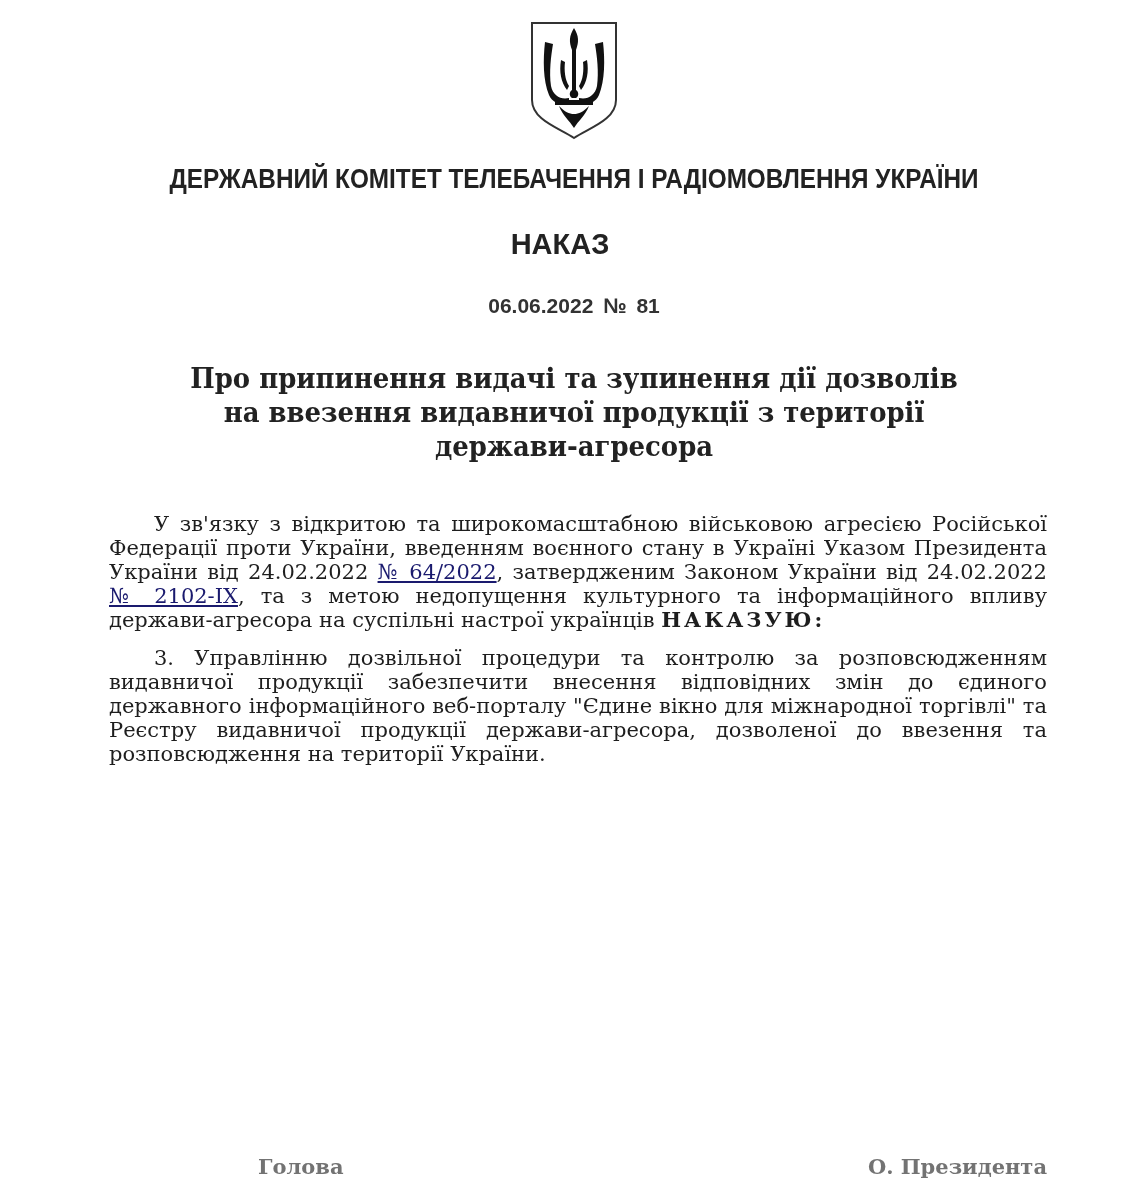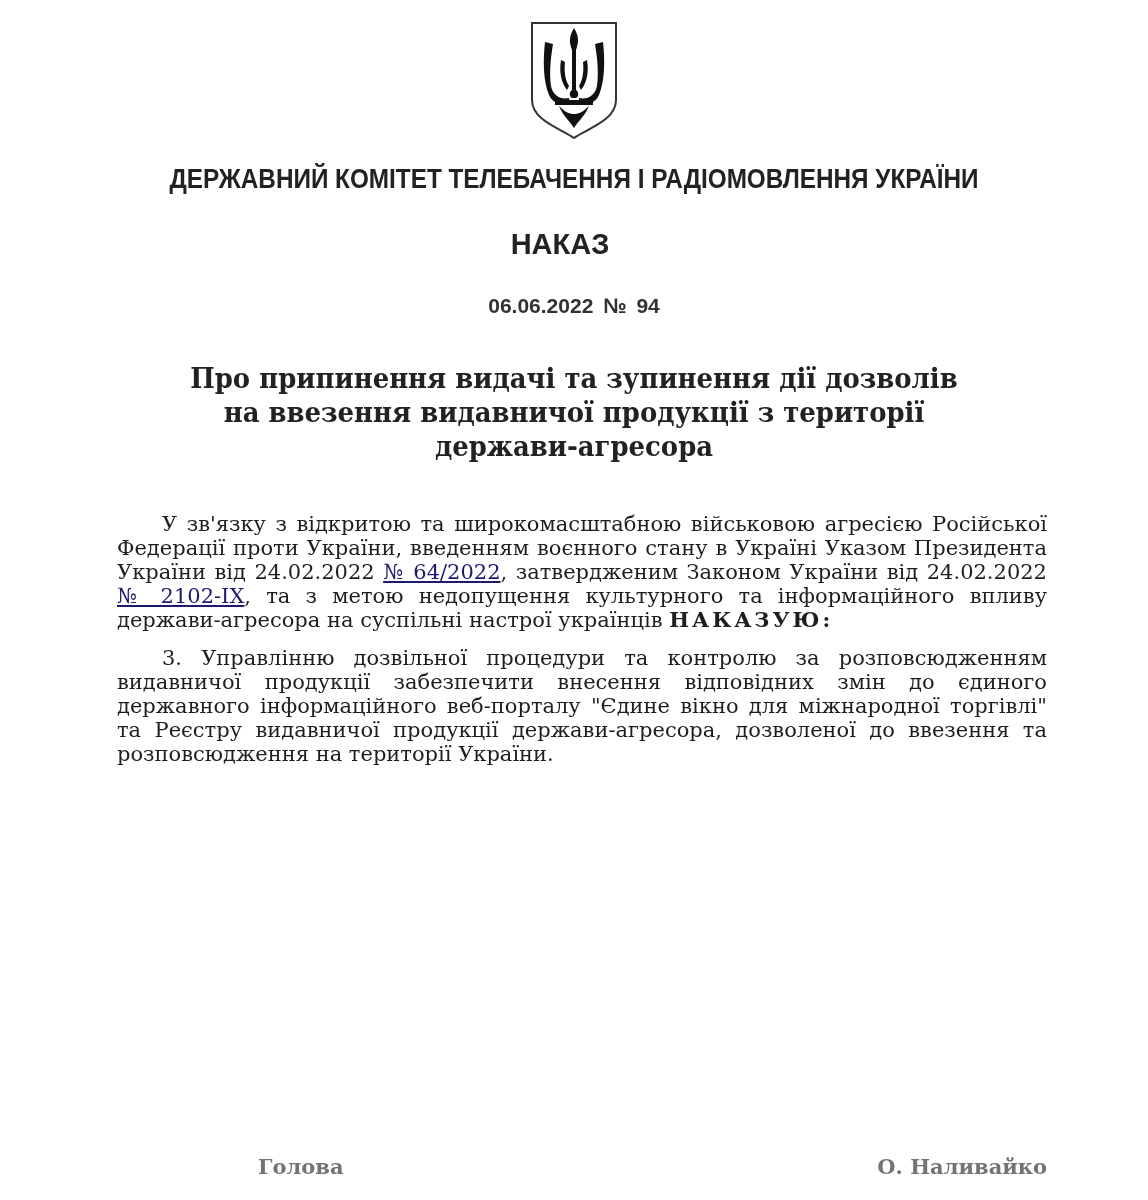--- a/index.html
+++ b/index.html
@@ -29,21 +29,21 @@
   .title {
     position: absolute; left: 0; width: 1148px; top: 362px; text-align: center;
     font-family: "DejaVu Serif", serif; font-weight: bold; font-size: 27px; line-height: 34px; color: #222;
     transform: scaleX(0.96); transform-origin: center;
   }
   .body {
     position: absolute; left: 101px; width: 946px; top: 512px;
     font-family: "DejaVu Serif", serif; font-size: 21px; line-height: 24px; color: #1e1e1e;
     text-align: justify;
   }
-  .body p { margin: 0 0 14px 16px; text-indent: 45px; }
+  .body p { margin: 0 0 14px 8px; text-indent: 45px; }
   .body a { color: #1a1a6e; text-decoration: underline; }
   .nakazuyu { font-weight: bold; letter-spacing: 3px; }
   .sig {
     position: absolute; top: 1154px; font-family: "DejaVu Serif", serif; font-weight: bold; font-size: 21px; color: #737373;
   }
   .sig-left { left: 258px; }
   .sig-right { right: 101px; }
 </style>
 </head>
 <body>
@@ -60,28 +60,28 @@
       <path d="M32 40 C30 52 32 62 38 70 L40 66 C36 60 35 50 36 42 Z"></path>
       <path d="M58 40 C60 52 58 62 52 70 L50 66 C54 60 55 50 54 42 Z"></path>
     </g>
   </svg>
 </div>
 
 <div class="org">ДЕРЖАВНИЙ КОМІТЕТ ТЕЛЕБАЧЕННЯ І РАДІОМОВЛЕННЯ УКРАЇНИ</div>
 <div class="doctype">НАКАЗ</div>
 <div class="dateline">
   <span>06.06.2022</span>
-  <span>№ 94</span>
+  <span>№ 81</span>
 </div>
 
 <div class="title">
   <div>Про припинення видачі та зупинення дії дозволів</div>
   <div>на ввезення видавничої продукції з території</div>
   <div>держави-агресора</div>
 </div>
 
 <div class="body">
   <p><span>У зв'язку з відкритою та широкомасштабною військовою агресією Російської Федерації проти України, введенням воєнного стану в Україні Указом Президента України від 24.02.2022 </span><a>№ 64/2022</a><span>, затвердженим Законом України від 24.02.2022 </span><a>№ 2102-IX</a><span>, та з метою недопущення культурного та інформаційного впливу держави-агресора на суспільні настрої українців </span><span class="nakazuyu">НАКАЗУЮ:</span></p>
   <p>3. Управлінню дозвільної процедури та контролю за розповсюдженням видавничої продукції забезпечити внесення відповідних змін до єдиного державного інформаційного веб-порталу "Єдине вікно для міжнародної торгівлі" та Реєстру видавничої продукції держави-агресора, дозволеної до ввезення та розповсюдження на території України.</p>
 </div>
 
 <div class="sig sig-left">Голова</div>
-<div class="sig sig-right">О. Наливайко</div>
+<div class="sig sig-right">О. Президента</div>
 
 </body></html>

